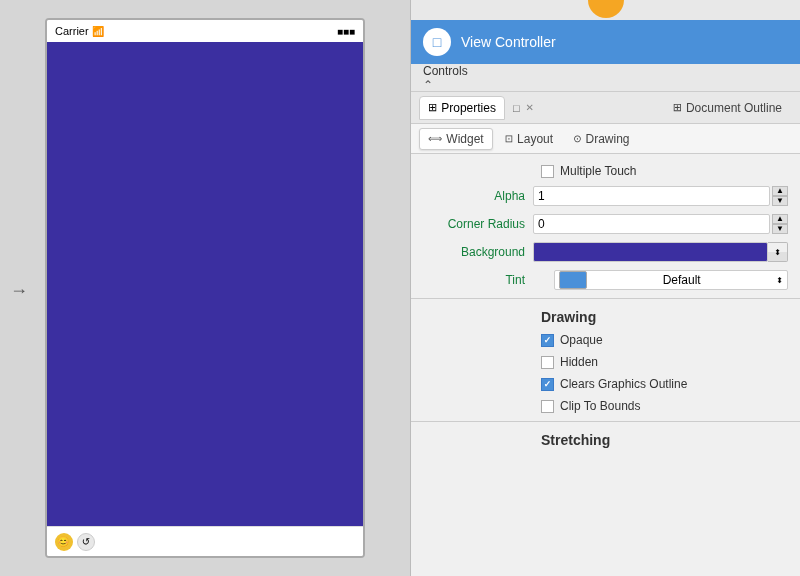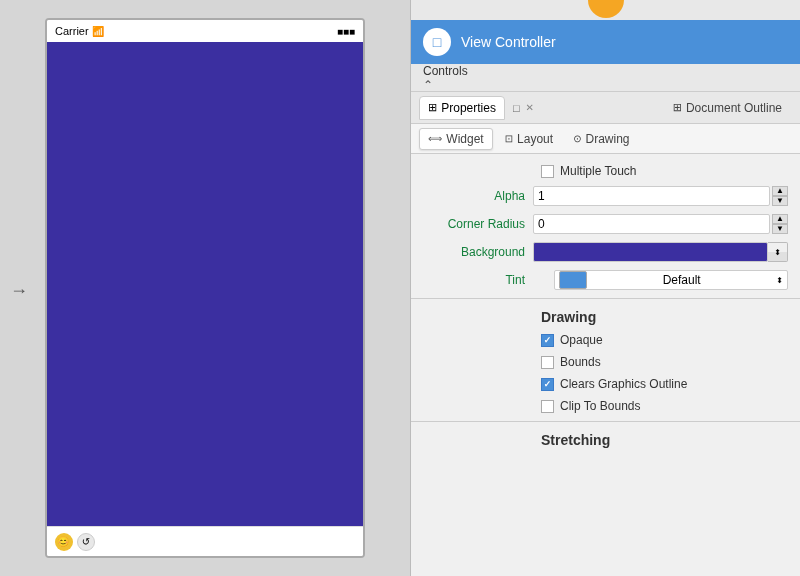--- a/index.html
+++ b/index.html
@@ -558,21 +558,21 @@
 
     <div class="section-header">Drawing</div>
 
     <div class="checkbox-row">
       <div class="checkbox checked"></div>
       <span class="checkbox-label">Opaque</span>
     </div>
 
     <div class="checkbox-row">
       <div class="checkbox"></div>
-      <span class="checkbox-label">Bounds</span>
+      <span class="checkbox-label">Hidden</span>
     </div>
 
     <div class="checkbox-row">
       <div class="checkbox checked"></div>
       <span class="checkbox-label">Clears Graphics Outline</span>
     </div>
 
     <div class="checkbox-row">
       <div class="checkbox"></div>
       <span class="checkbox-label">Clip To Bounds</span>

